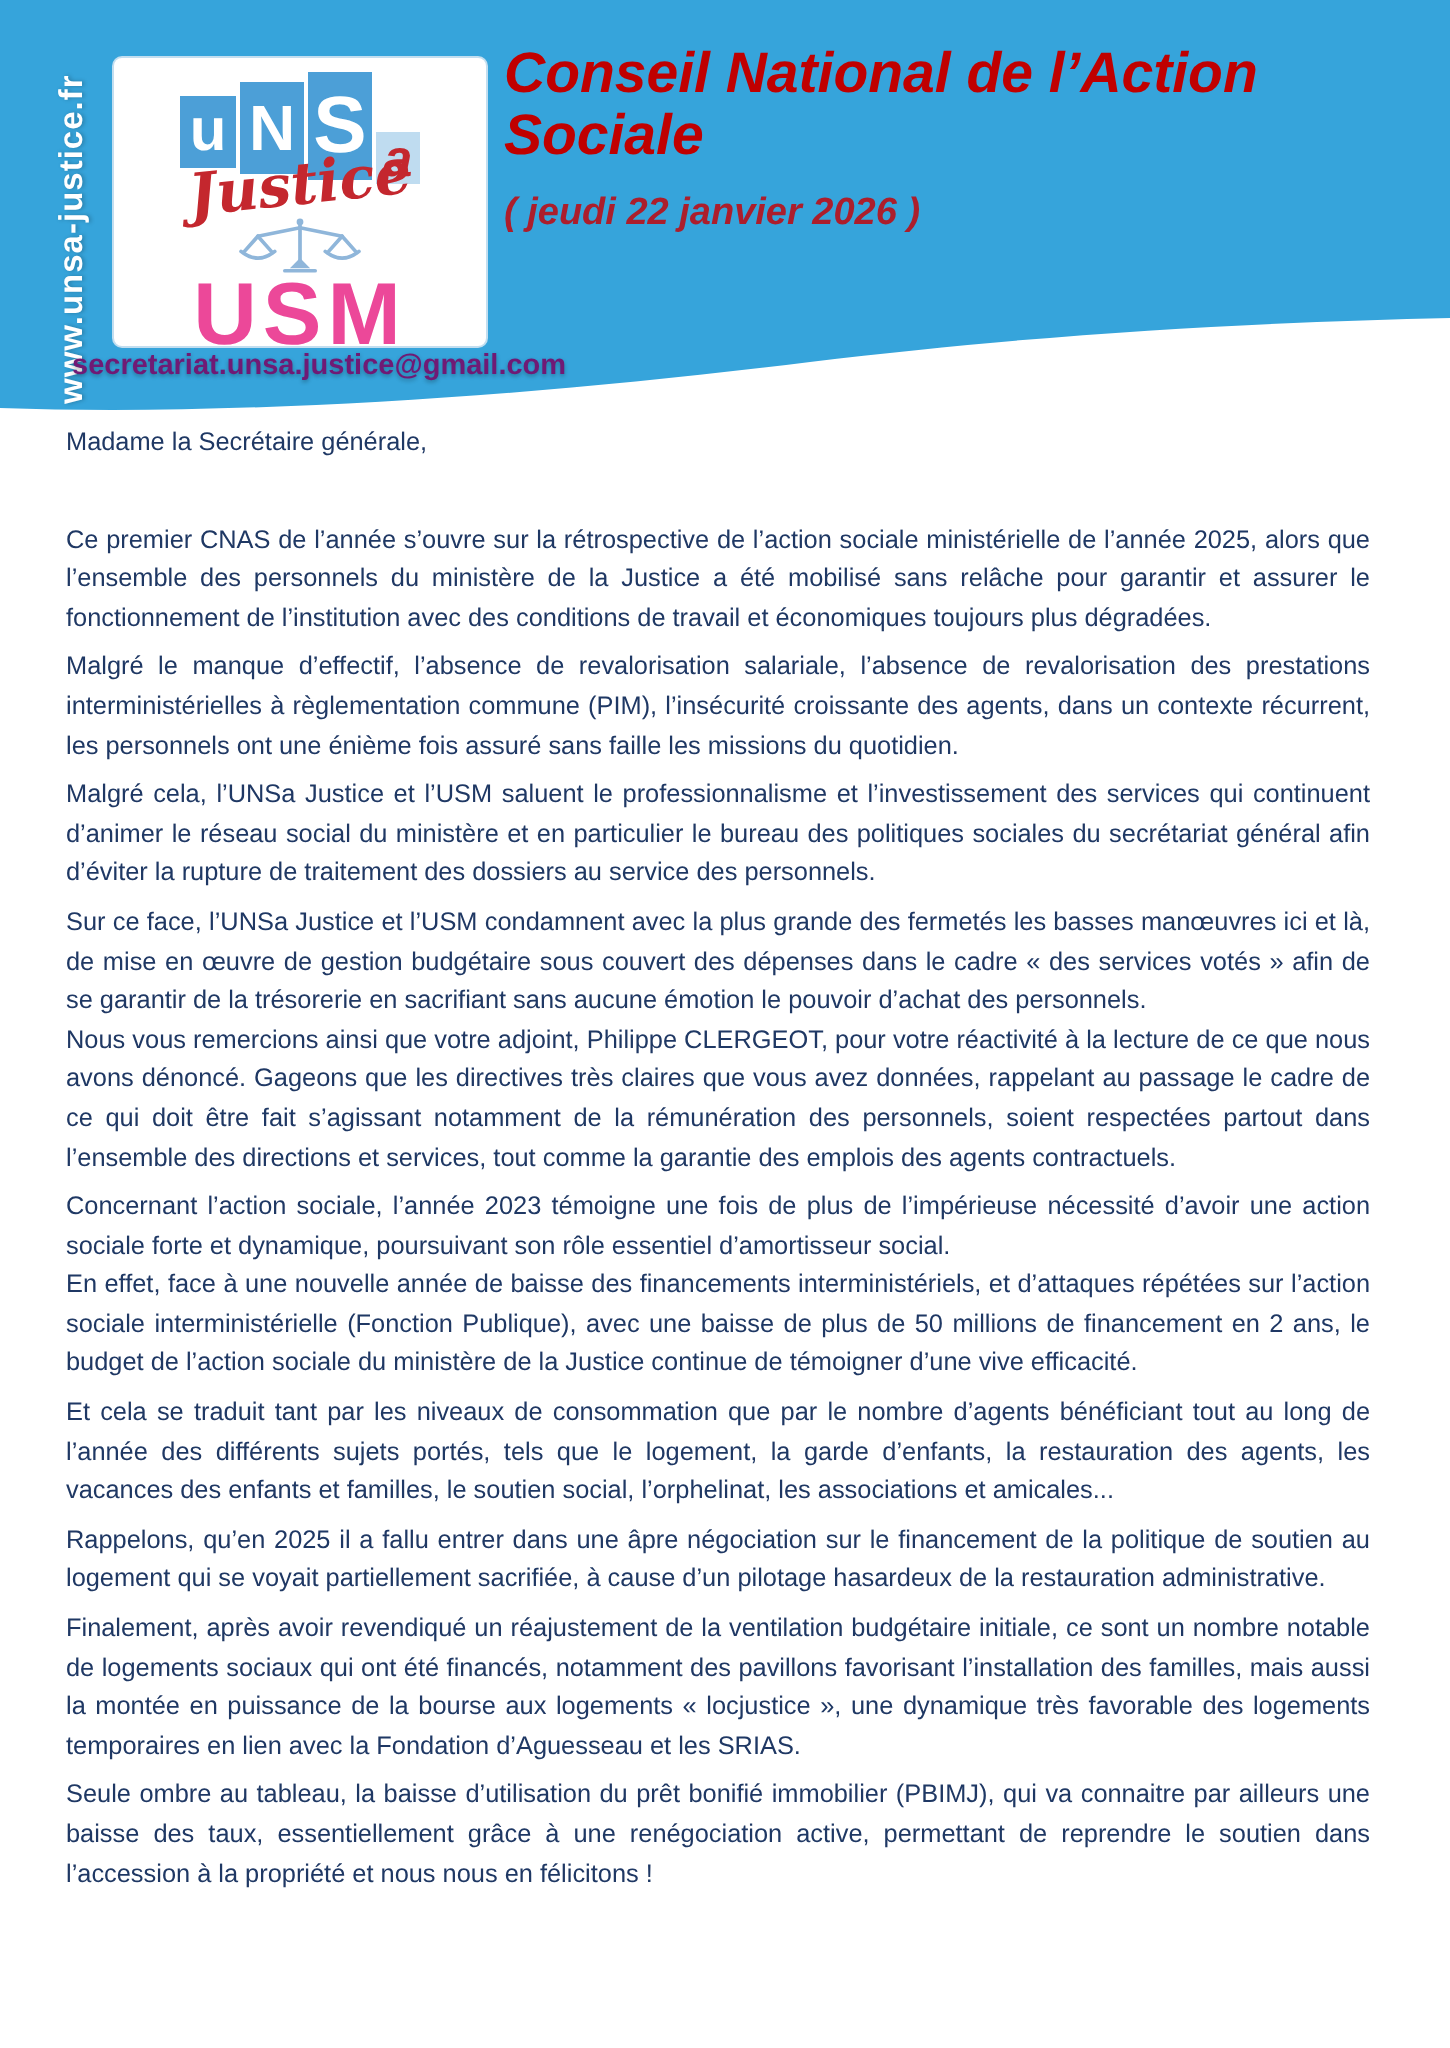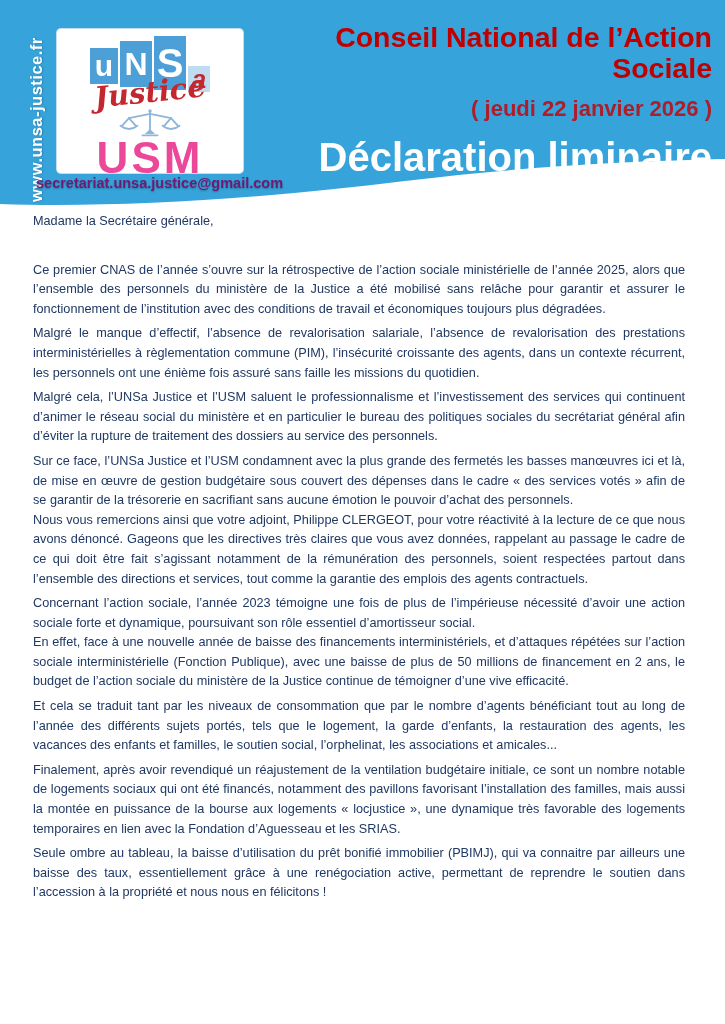--- a/index.html
+++ b/index.html
@@ -35,23 +35,23 @@
     font-size:29px;transform:rotate(-6deg);line-height:1;
   }
   .scales{display:block;margin:1px auto 0;}
   .usm-word{text-align:center;color:#ec4899;font-size:44px;font-weight:800;
             letter-spacing:3px;line-height:.9;margin-top:-2px;}
   .email{
     position:absolute;left:36px;top:175px;width:230px;text-align:right;
     color:#701a75;font-weight:bold;font-size:14.5px;
     text-shadow:0 1px 2px rgba(0,0,0,.3);
   }
-  .head-right{position:absolute;left:252px;top:22px;width:460px;text-align:right;}
+  .head-right{position:absolute;left:252px;top:22px;width:460px;text-align:left;font-style:italic;}
   .head-title{color:#C00000;font-size:28.5px;font-weight:bold;line-height:1.1;}
-  .head-date{color:#AC1E2C;font-size:22px;font-weight:bold;margin-top:11px;}
+  .head-date{color:#AC1E2C;font-size:19px;font-weight:bold;margin-top:11px;}
   .head-subtitle{color:#ffffff;font-size:40px;font-weight:bold;margin-top:13px;}
   
   .doc-body{
     position:absolute;left:33px;top:212px;width:652px;
     color:#1F3864;font-size:12.7px;line-height:19.6px;text-align:justify;
   }
   .doc-body p{margin:0 0 5px 0;}
   .doc-body p.gap-none{margin-bottom:0;}
   .doc-body p.gap-large{margin-bottom:29px;}
   .doc-body span.b{font-weight:normal;}
@@ -92,29 +92,29 @@
     </svg>
     <div class="usm-word">USM</div>
 
   </div>
 
   <div class="email">secretariat.unsa.justice@gmail.com</div>
 
   <div class="head-right">
     <div class="head-title">Conseil National de l’Action Sociale</div>
     <div class="head-date">( jeudi 22 janvier 2026 )</div>
-    <div class="head-subtitle">Déclaration liminaire</div>
   </div>
 </div>
 
 <div class="doc-body">
     <p class="gap-large"><span>Madame la Secrétaire générale,</span></p>
     <p><span>Ce premier CNAS de l’année s’ouvre sur la rétrospective de l’action sociale ministérielle de l’année 2025, alors que l’ensemble des personnels du ministère de la Justice a été mobilisé sans relâche pour garantir et assurer le fonctionnement de l’institution avec des conditions de travail et économiques toujours plus dégradées.</span></p>
     <p><span>Malgré le manque d’effectif, l’absence de revalorisation salariale, l’absence de revalorisation des prestations interministérielles à règlementation commune (PIM), l’insécurité croissante des agents, dans un contexte récurrent, les personnels ont une énième fois assuré sans faille les missions du quotidien.</span></p>
     <p><span>Malgré cela, </span><span class="b">l’UNSa Justice et l’USM</span><span> saluent le professionnalisme et l’investissement des services qui continuent d’animer le réseau social du ministère et en particulier le bureau des politiques sociales du secrétariat général afin d’éviter la rupture de traitement des dossiers au service des personnels.</span></p>
     <p class="gap-none"><span>Sur ce face, </span><span class="b">l’UNSa Justice et l’USM</span><span> condamnent avec la plus grande des fermetés les basses manœuvres ici et là, de mise en œuvre de gestion budgétaire sous couvert des dépenses dans le cadre « des services votés » afin de se garantir de la trésorerie en sacrifiant sans aucune émotion le pouvoir d’achat des personnels.</span></p>
     <p><span>Nous vous remercions ainsi que votre adjoint, Philippe CLERGEOT, pour votre réactivité à la lecture de ce que nous avons dénoncé. Gageons que les directives très claires que vous avez données, rappelant au passage le cadre de ce qui doit être fait s’agissant notamment de la rémunération des personnels, soient respectées partout dans l’ensemble des directions et services, tout comme la garantie des emplois des agents contractuels.</span></p>
     <p class="gap-none"><span>Concernant l’action sociale, l’année 2023 témoigne une fois de plus de l’impérieuse nécessité d’avoir une action sociale forte et dynamique, poursuivant son rôle essentiel d’amortisseur social.</span></p>
     <p><span>En effet, face à une nouvelle année de baisse des financements interministériels, et d’attaques répétées sur l’action sociale interministérielle (Fonction Publique), avec une baisse de plus de 50 millions de financement en 2 ans, le budget de l’action sociale du ministère de la Justice continue de témoigner d’une vive efficacité.</span></p>
     <p><span>Et cela se traduit tant par les niveaux de consommation que par le nombre d’agents bénéficiant tout au long de l’année des différents sujets portés, tels que le logement, la garde d’enfants, la restauration des agents, les vacances des enfants et familles, le soutien social, l’orphelinat, les associations et amicales...</span></p>
+    <p><span>Rappelons, qu’en 2025 il a fallu entrer dans une âpre négociation sur le financement de la politique de soutien au logement qui se voyait partiellement sacrifiée, à cause d’un pilotage hasardeux de la restauration administrative.</span></p>
     <p><span>Finalement, après avoir revendiqué un réajustement de la ventilation budgétaire initiale, ce sont un nombre notable de logements sociaux qui ont été financés, notamment des pavillons favorisant l’installation des familles, mais aussi la montée en puissance de la bourse aux logements « locjustice », une dynamique très favorable des logements temporaires en lien avec la Fondation d’Aguesseau et les SRIAS.</span></p>
     <p class="gap-none"><span>Seule ombre au tableau, la baisse d’utilisation du prêt bonifié immobilier (PBIMJ), qui va connaitre par ailleurs une baisse des taux, essentiellement grâce à une renégociation active, permettant de reprendre le soutien dans l’accession à la propriété et nous nous en félicitons !</span></p>
   </div>
 
 </body></html>

